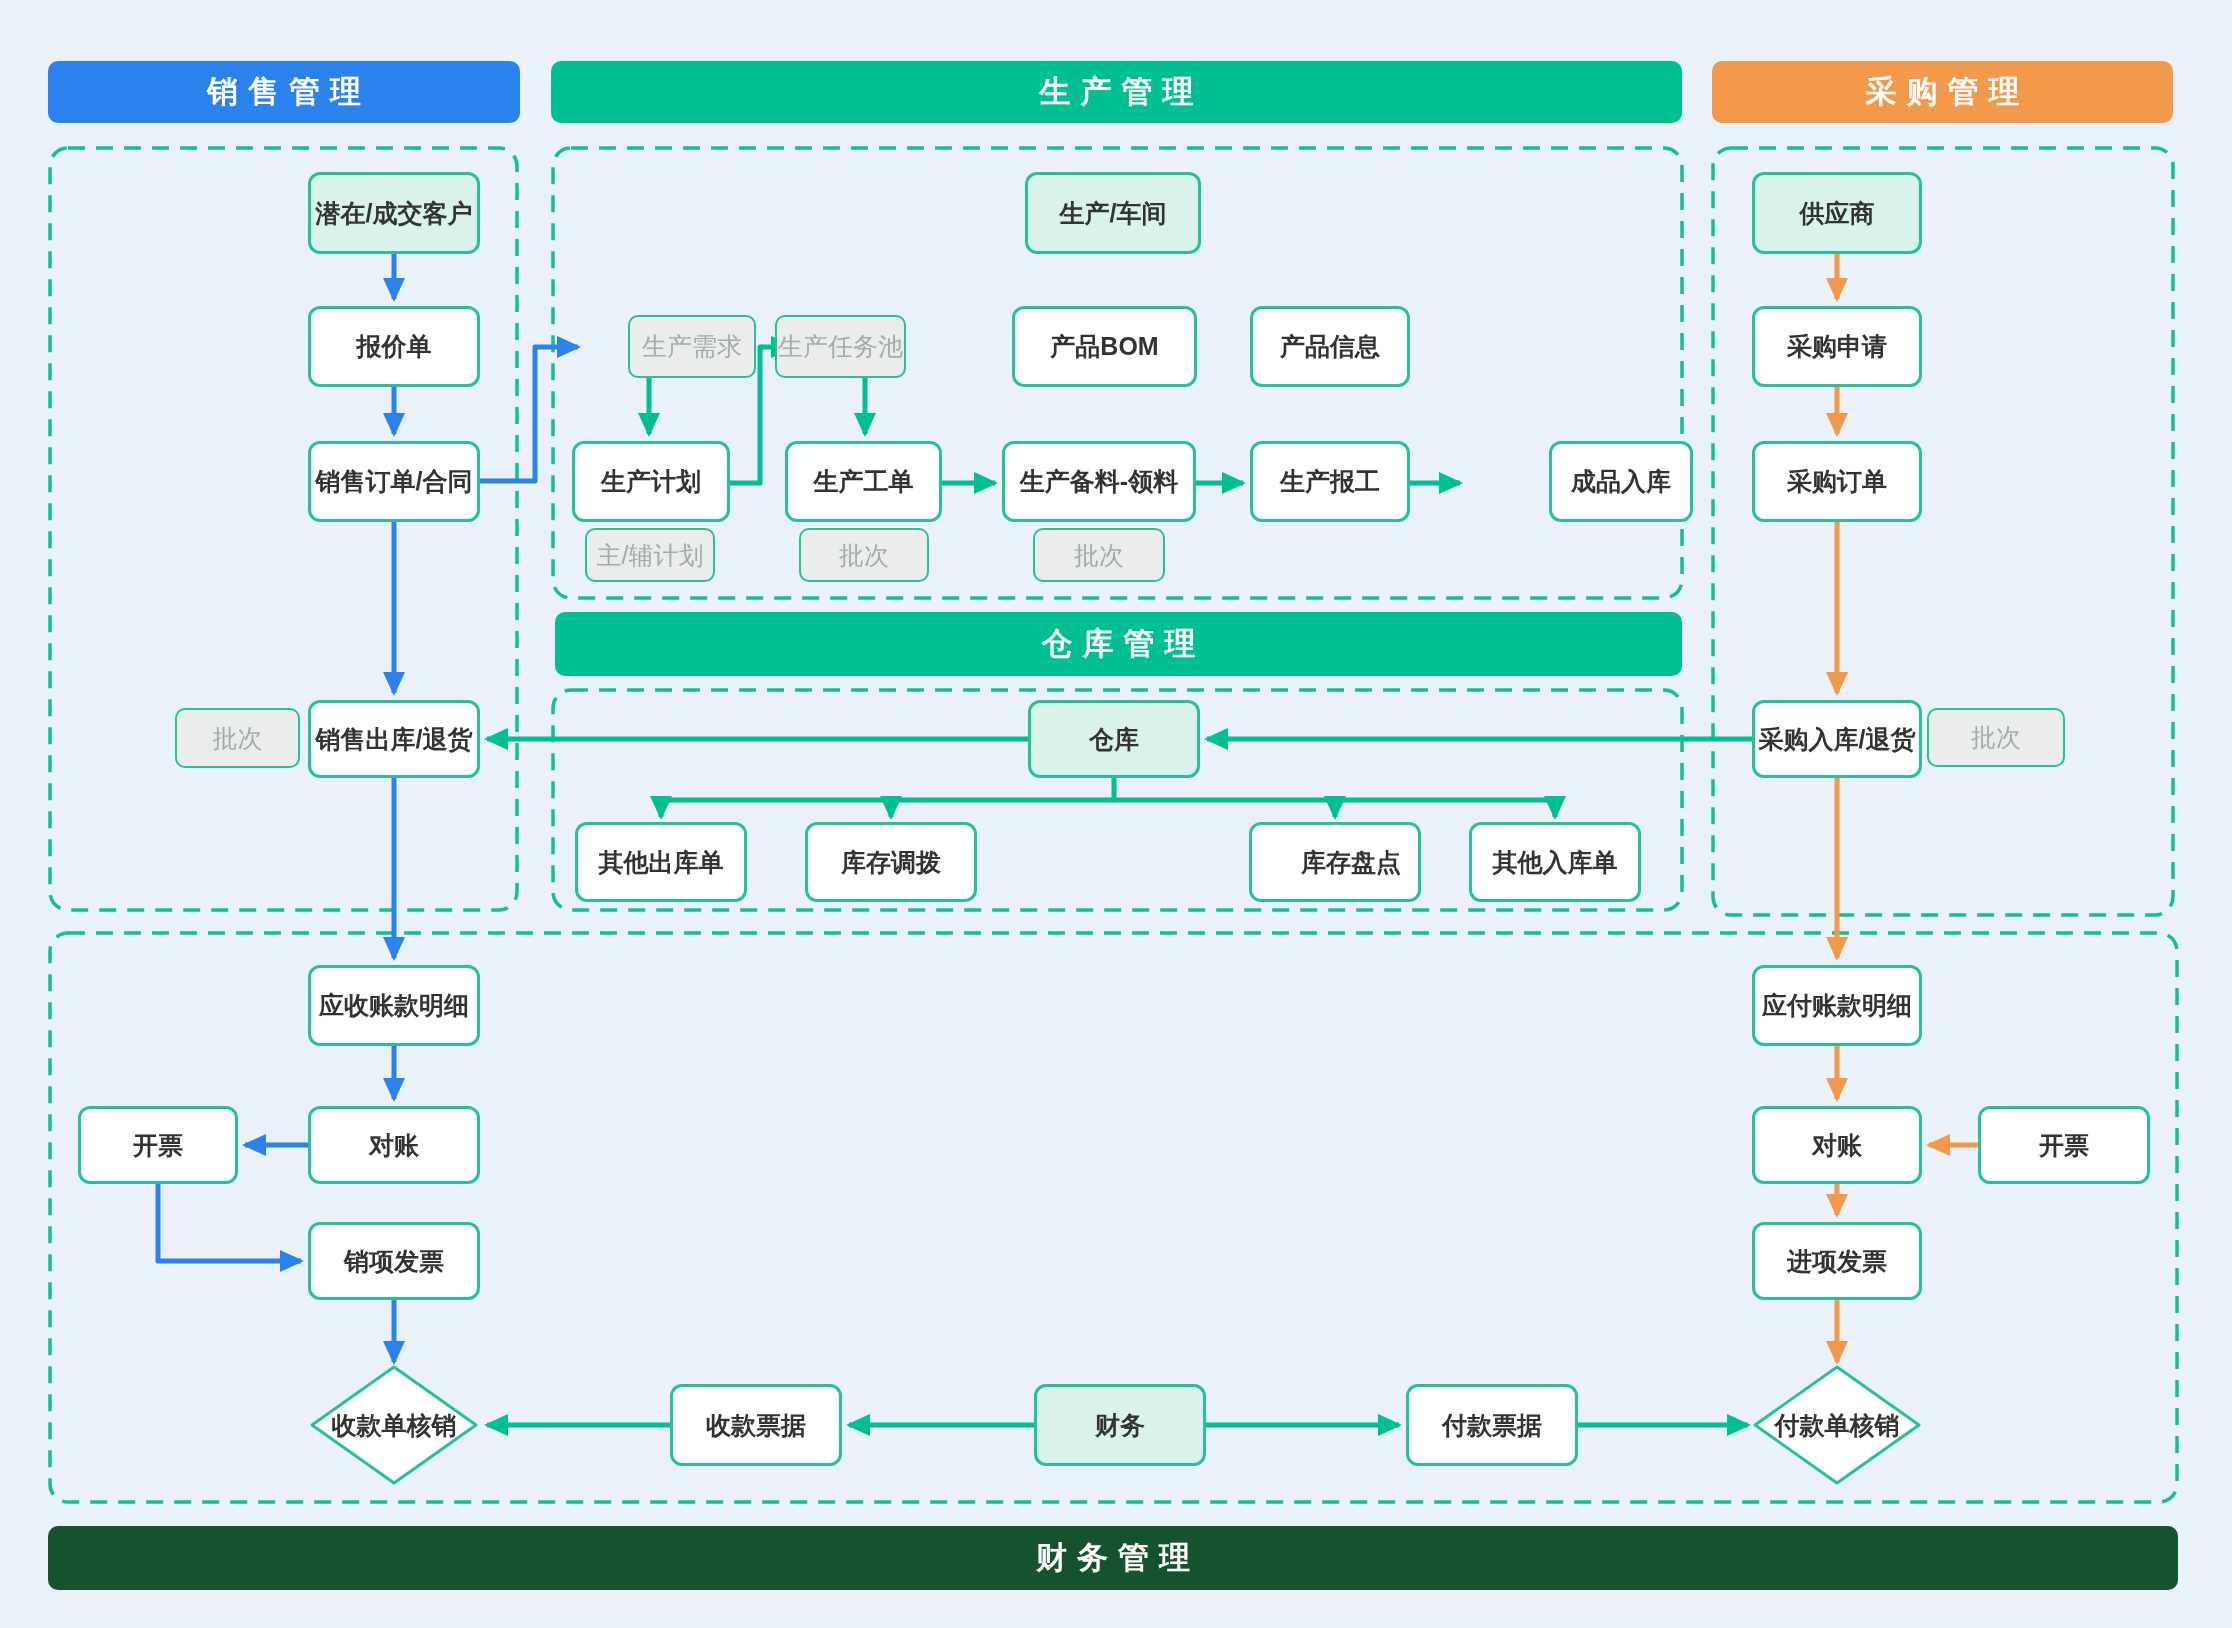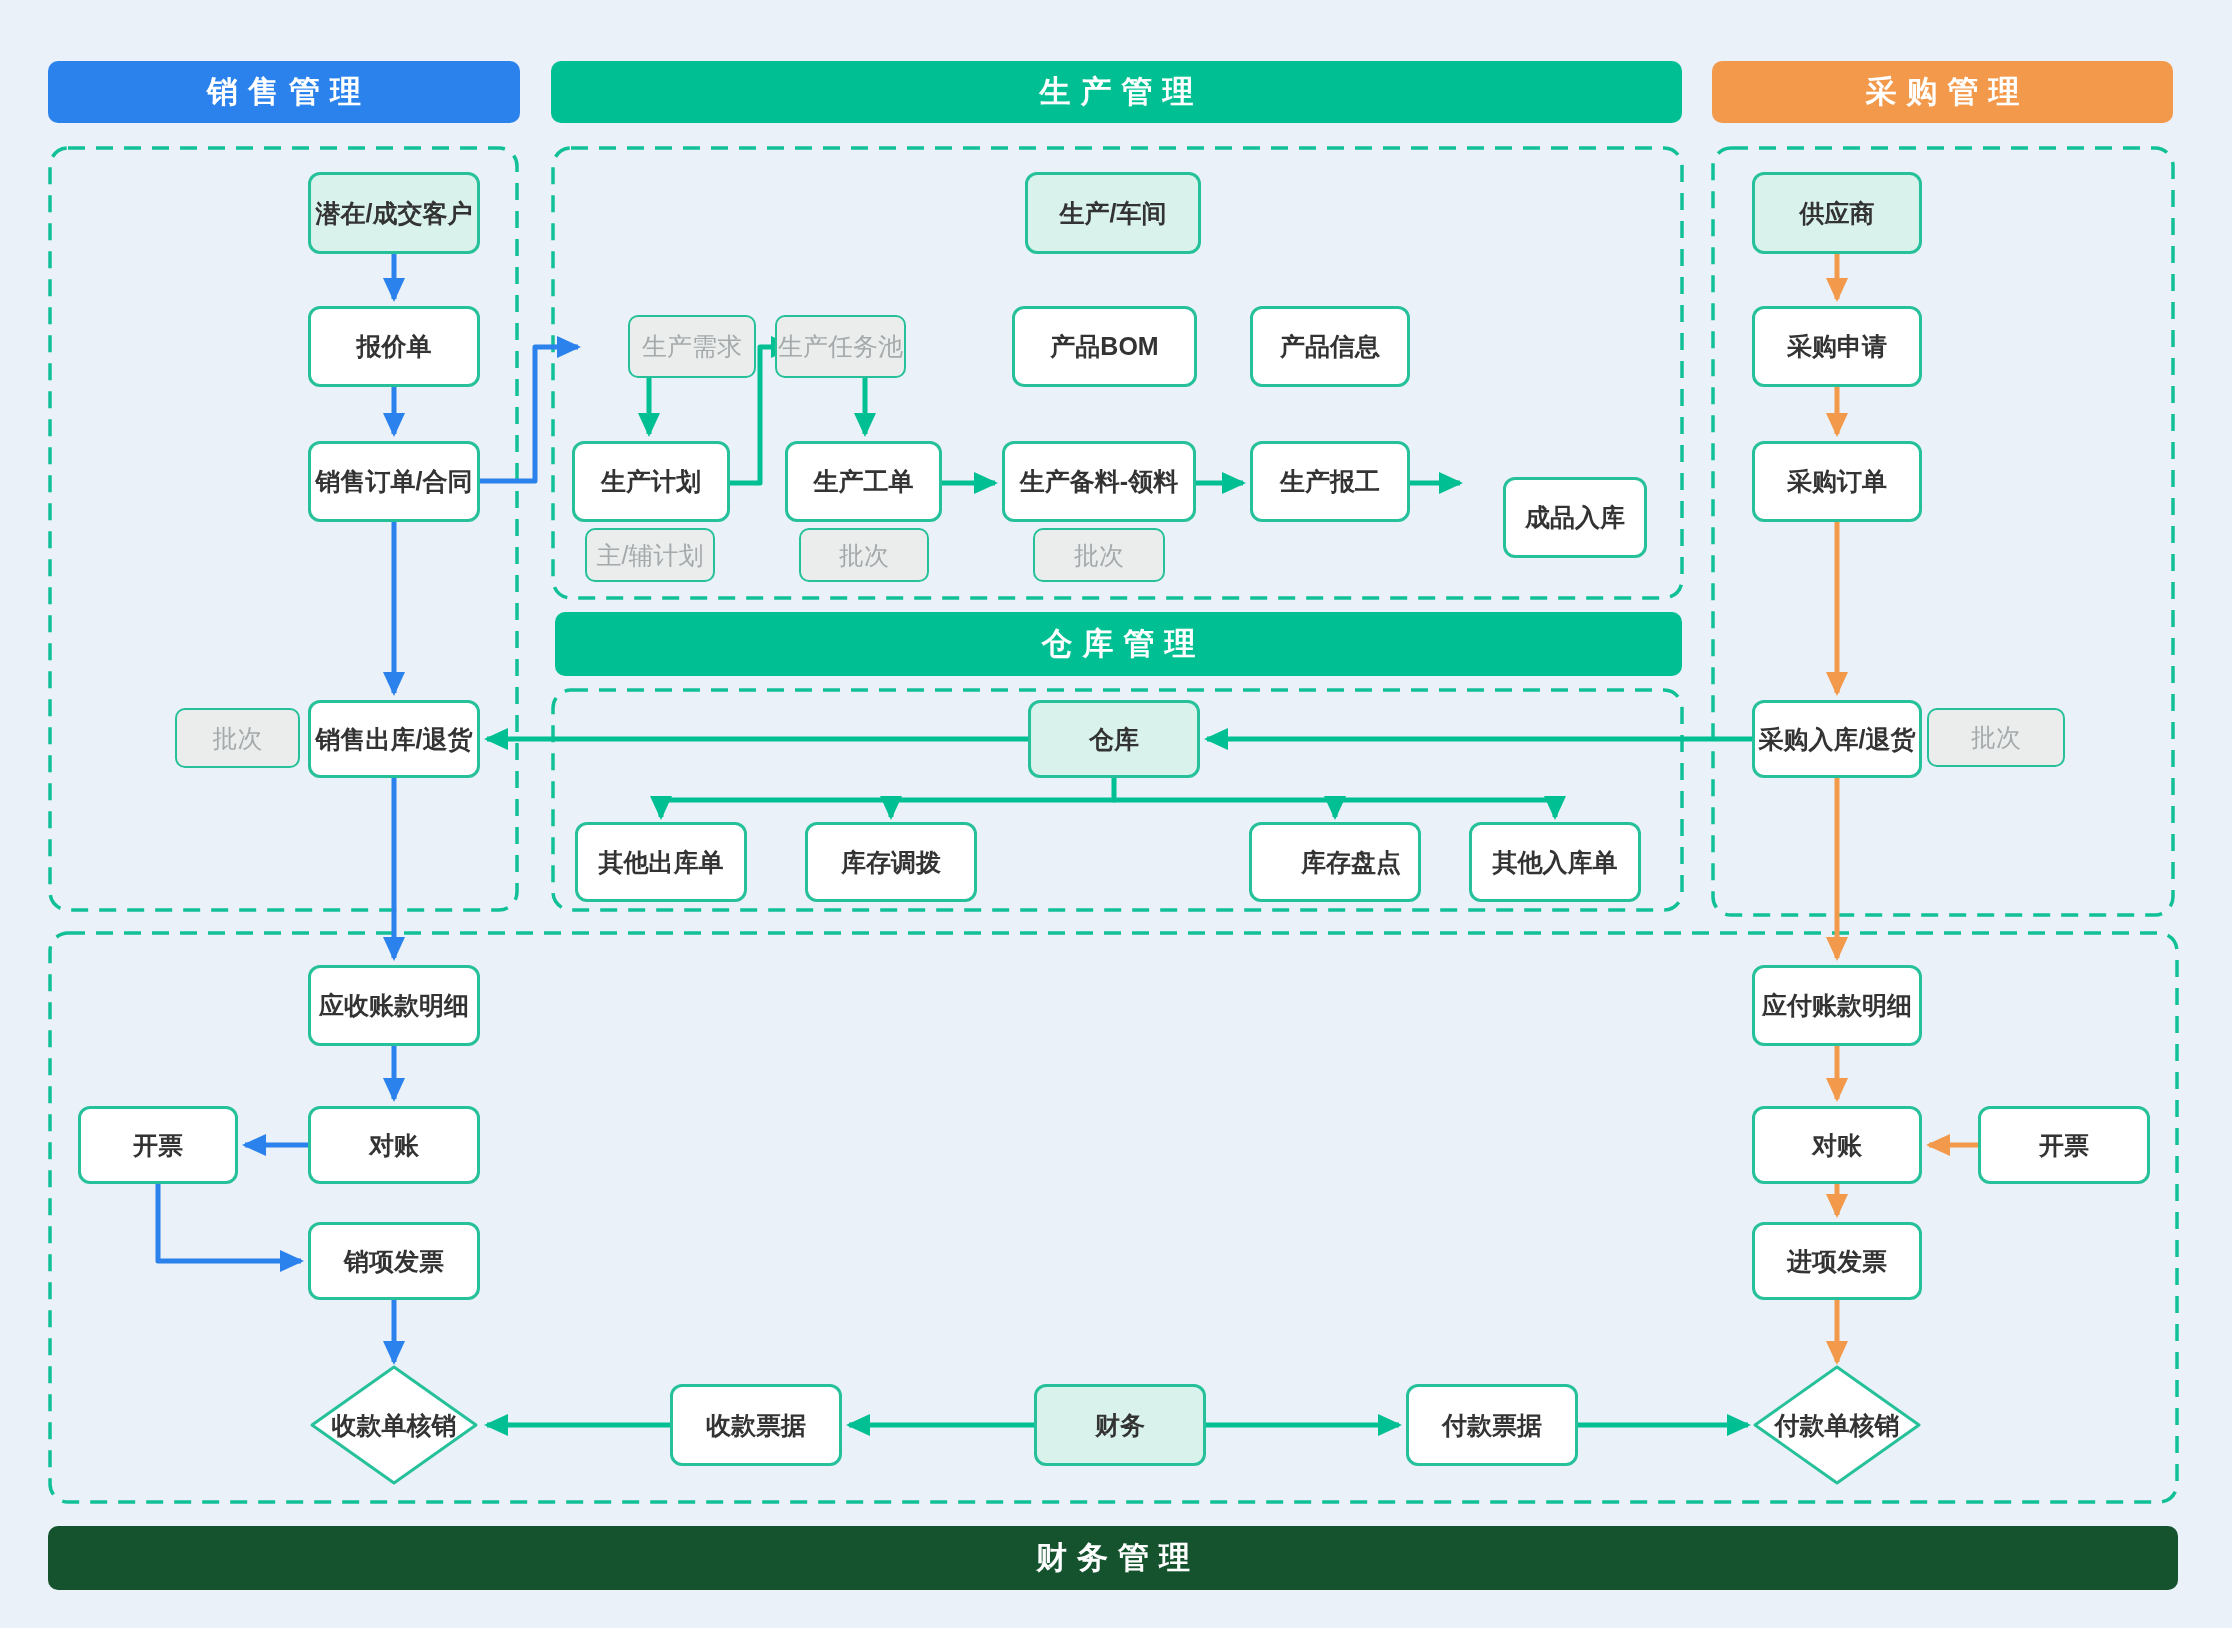--- a/index.html
+++ b/index.html
@@ -95,21 +95,21 @@
       <div class="node dlabel" style="left: 312px; top: 1367px; width: 164px; height: 116px;">收款单核销</div>
       <div class="node accent" style="left: 1025px; top: 172px; width: 176px; height: 82px;">生产/车间</div>
       <div class="node tag" style="left: 585px; top: 315px; width: 128px; height: 63px; margin-left: 43px;">生产需求</div>
       <div class="node tag" style="left: 767px; top: 315px; width: 131px; height: 63px; margin-left: 8px;">生产任务池</div>
       <div class="node box" style="left: 1012px; top: 306px; width: 185px; height: 81px;">产品BOM</div>
       <div class="node box" style="left: 1250px; top: 306px; width: 160px; height: 81px;">产品信息</div>
       <div class="node box" style="left: 572px; top: 441px; width: 158px; height: 81px;">生产计划</div>
       <div class="node box" style="left: 785px; top: 441px; width: 157px; height: 81px;">生产工单</div>
       <div class="node box" style="left: 1002px; top: 441px; width: 194px; height: 81px;">生产备料-领料</div>
       <div class="node box" style="left: 1250px; top: 441px; width: 160px; height: 81px;">生产报工</div>
-      <div class="node box" style="left: 1503px; top: 441px; width: 144px; height: 81px; margin-top: 36px;">成品入库</div>
+      <div class="node box" style="left: 1549px; top: 441px; width: 144px; height: 81px;">成品入库</div>
       <div class="node tag" style="left: 585px; top: 528px; width: 130px; height: 54px;">主/辅计划</div>
       <div class="node tag" style="left: 799px; top: 528px; width: 130px; height: 54px;">批次</div>
       <div class="node tag" style="left: 1033px; top: 528px; width: 132px; height: 54px;">批次</div>
       <div class="node accent" style="left: 1028px; top: 700px; width: 172px; height: 78px;">仓库</div>
       <div class="node box" style="left: 575px; top: 822px; width: 172px; height: 80px;">其他出库单</div>
       <div class="node box" style="left: 805px; top: 822px; width: 172px; height: 80px;">库存调拨</div>
       <div class="node box" style="left: 1249px; top: 822px; width: 172px; height: 80px; padding-left: 32px;">库存盘点</div>
       <div class="node box" style="left: 1469px; top: 822px; width: 172px; height: 80px;">其他入库单</div>
       <div class="node accent" style="left: 1752px; top: 172px; width: 170px; height: 82px;">供应商</div>
       <div class="node box" style="left: 1752px; top: 306px; width: 170px; height: 81px;">采购申请</div>

